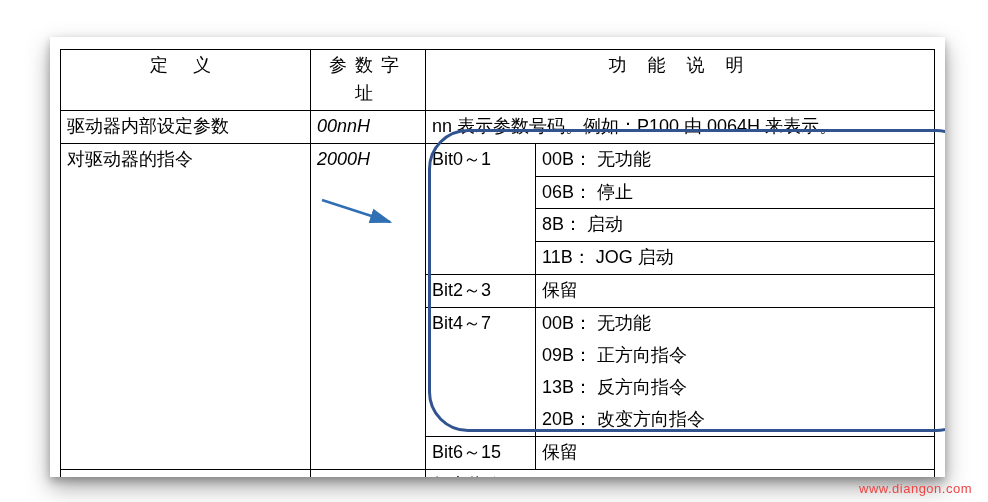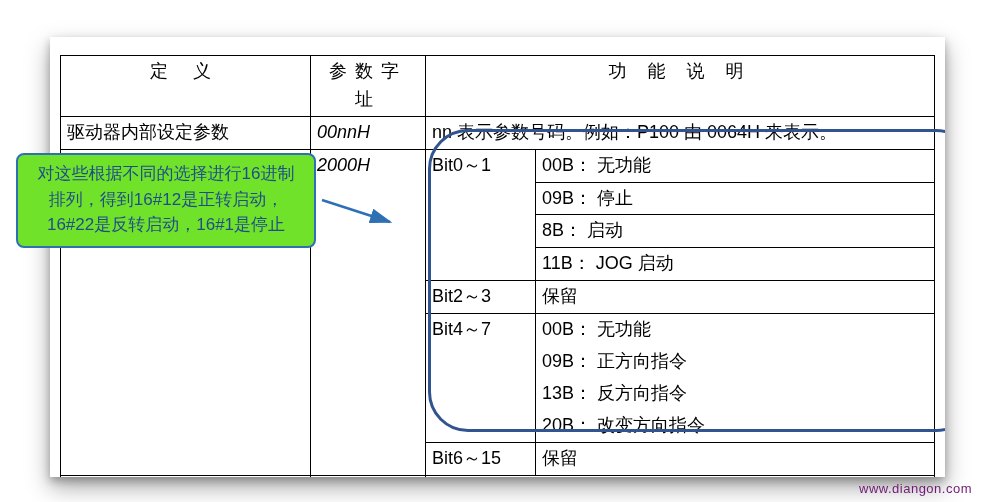--- a/index.html
+++ b/index.html
@@ -22,21 +22,21 @@
     top: 37px;
     width: 895px;
     height: 440px;
     background: #ffffff;
     box-shadow: 0 10px 22px rgba(0,0,0,0.35), 0 4px 8px rgba(0,0,0,0.25);
     overflow: hidden;
   }
   .sheet {
     position: absolute;
     left: 10px;
-    top: 18px;
+    top: 12px;
     width: 875px;
     height: 440px;
   }
   table.reg {
     border-collapse: collapse;
     width: 100%;
     table-layout: fixed;
   }
   table.reg td, table.reg th {
     border: 1.5px solid #000;
@@ -100,21 +100,21 @@
     pointer-events: none;
   }
   .arrow svg { overflow: visible; }
 
   .watermark {
     position: absolute;
     right: 16px;
     bottom: 6px;
     font-family: Arial, sans-serif;
     font-size: 13px;
-    color: #701a75;
+    color: #ef4444;
     letter-spacing: 0.5px;
   }
   .ls { letter-spacing: 10px; }
   th.func { letter-spacing: 6px; }
 </style>
 </head>
 <body>
 
 <div class="stage">
   <div class="paper">
@@ -139,21 +139,21 @@
           <td colspan="2">nn 表示参数号码。例如：P100  由 0064H 来表示。</td>
         </tr>
 
         <tr>
           <td rowspan="10" class="vt">对驱动器的指令</td>
           <td rowspan="10" class="addr vt">2000H</td>
           <td rowspan="4" class="vt">Bit0～1</td>
           <td>00B： 无功能</td>
         </tr>
         <tr>
-              <td>09B： 停止</td>
+              <td>06B： 停止</td>
             </tr>
         <tr>
               <td>8B： 启动</td>
             </tr>
         <tr>
               <td>11B： JOG 启动</td>
             </tr>
 
         <tr>
           <td>Bit2～3</td>
@@ -185,25 +185,20 @@
           <td colspan="2">频率指令</td>
         </tr>
 
       </tbody>
         </table>
     </div>
 
     <div id="bubble-2000" class="bubble"></div>
   </div>
 
-  <div class="callout">
-    <div>对这些根据不同的选择进行16进制</div>
-    <div>排列，得到16#12是正转启动，</div>
-    <div>16#22是反转启动，16#1是停止</div>
-  </div>
 
   <div class="arrow">
     <svg width="80" height="40">
       <defs>
         <marker id="ah" markerWidth="10" markerHeight="10" refX="8" refY="3" orient="auto">
           <path d="M0,0 L9,3 L0,6 Z" fill="#2f6fb4"></path>
         </marker>
       </defs>
       <line x1="2" y1="8" x2="70" y2="30" stroke="#2f6fb4" stroke-width="2.5" marker-end="url(#ah)"></line>
     </svg>

